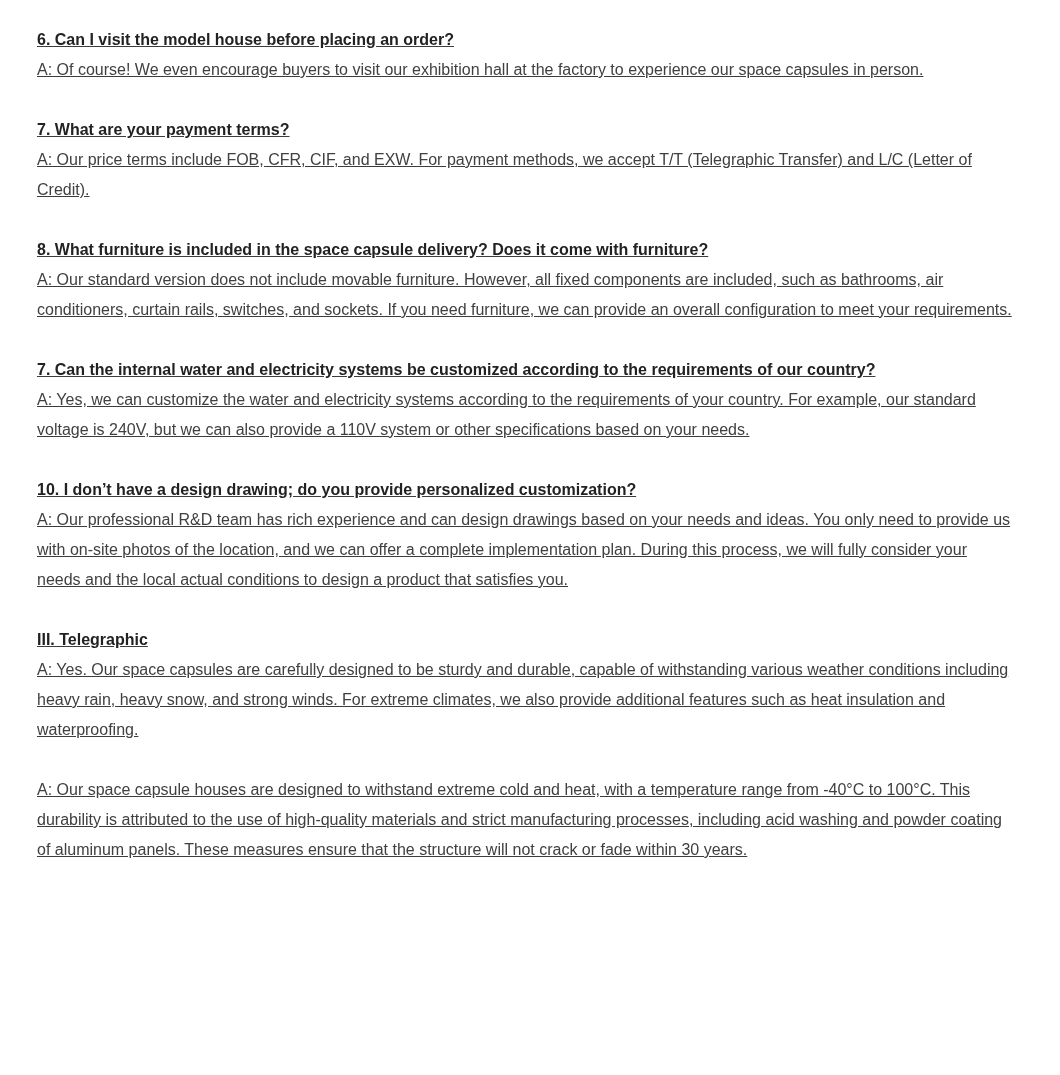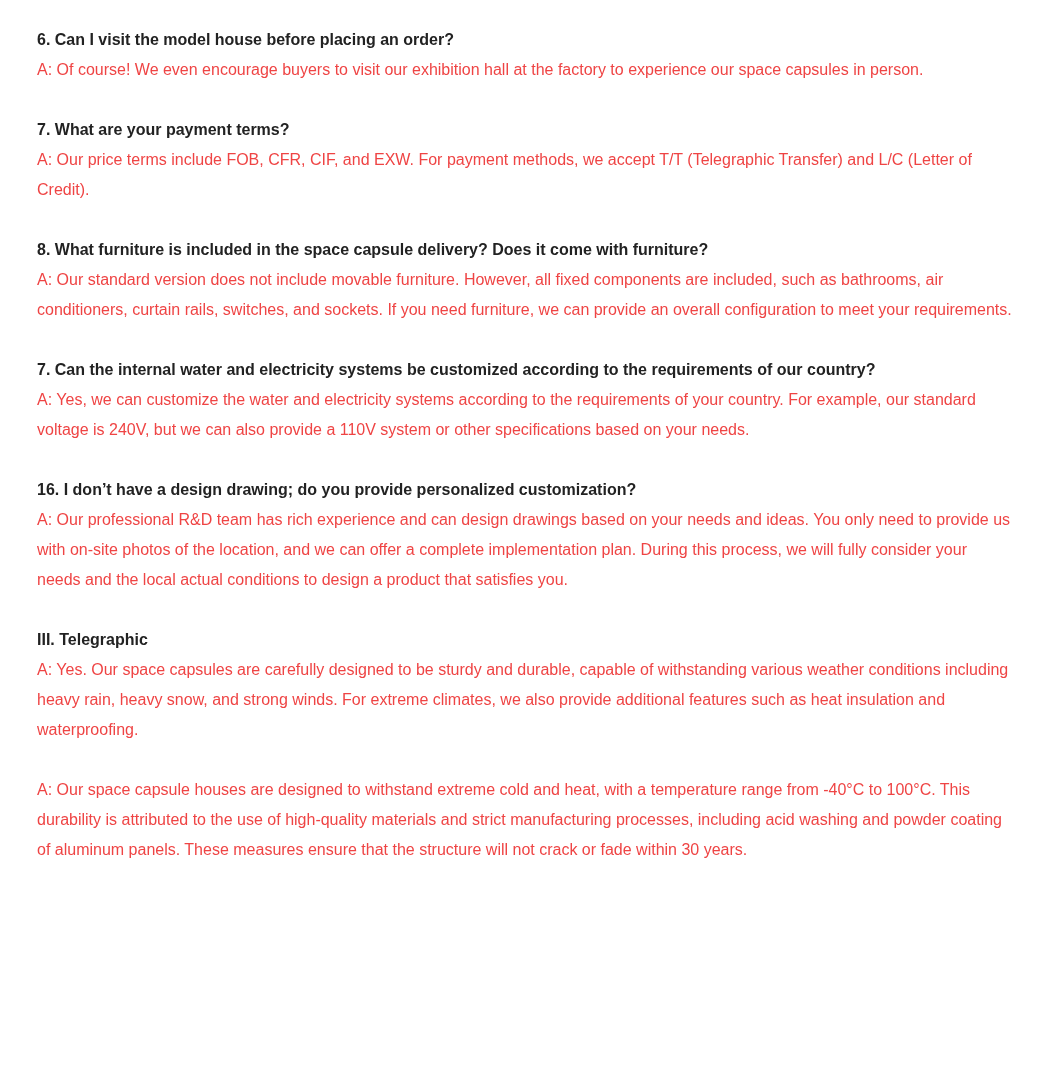--- a/index.html
+++ b/index.html
@@ -11,36 +11,37 @@
     font-size: 16px;
     line-height: 30px;
     color: #3c3c3c;
     -webkit-font-smoothing: antialiased;
   }
   .doc {
     padding: 25px 47px 20px 37px;
   }
   .qa-block {
     margin-bottom: 30px;
+    text-decoration: underline;
   }
   .qa-block:last-child {
     margin-bottom: 0;
   }
   .section-title,
   .question {
     font-weight: bold;
     font-size: 16px;
     line-height: 30px;
     color: #222222;
   }
   .answer {
     font-weight: normal;
     font-size: 16px;
     line-height: 30px;
-    color: #ef4444;
+    color: #404040;
   }
 </style>
 </head>
 <body>
 
 <div class="doc">
 
   <section class="qa-block">
     <h3 class="question">6. Can I visit the model house before placing an order?</h3>
     <p class="answer">A: Of course! We even encourage buyers to visit our exhibition hall at the factory to experience our space capsules in person.</p>
@@ -55,21 +56,21 @@
     <h3 class="question">8. What furniture is included in the space capsule delivery? Does it come with furniture?</h3>
     <p class="answer">A: Our standard version does not include movable furniture. However, all fixed components are included, such as bathrooms, air conditioners, curtain rails, switches, and sockets. If you need furniture, we can provide an overall configuration to meet your requirements.</p>
   </section>
 
   <section class="qa-block">
     <h3 class="question">7. Can the internal water and electricity systems be customized according to the requirements of our country?</h3>
     <p class="answer">A: Yes, we can customize the water and electricity systems according to the requirements of your country. For example, our standard voltage is 240V, but we can also provide a 110V system or other specifications based on your needs.</p>
   </section>
 
   <section class="qa-block">
-    <h3 class="question">16. I don’t have a design drawing; do you provide personalized customization?</h3>
+    <h3 class="question">10. I don’t have a design drawing; do you provide personalized customization?</h3>
     <p class="answer">A: Our professional R&amp;D team has rich experience and can design drawings based on your needs and ideas. You only need to provide us with on-site photos of the location, and we can offer a complete implementation plan. During this process, we will fully consider your needs and the local actual conditions to design a product that satisfies you.</p>
   </section>
 
   <section class="qa-block">
     <h2 class="section-title">III. Telegraphic</h2>
     <p class="answer">A: Yes. Our space capsules are carefully designed to be sturdy and durable, capable of withstanding various weather conditions including heavy rain, heavy snow, and strong winds. For extreme climates, we also provide additional features such as heat insulation and waterproofing.</p>
   </section>
 
   <section class="qa-block">
     <p class="answer">A: Our space capsule houses are designed to withstand extreme cold and heat, with a temperature range from -40°C to 100°C. This durability is attributed to the use of high-quality materials and strict manufacturing processes, including acid washing and powder coating of aluminum panels. These measures ensure that the structure will not crack or fade within 30 years.</p>

